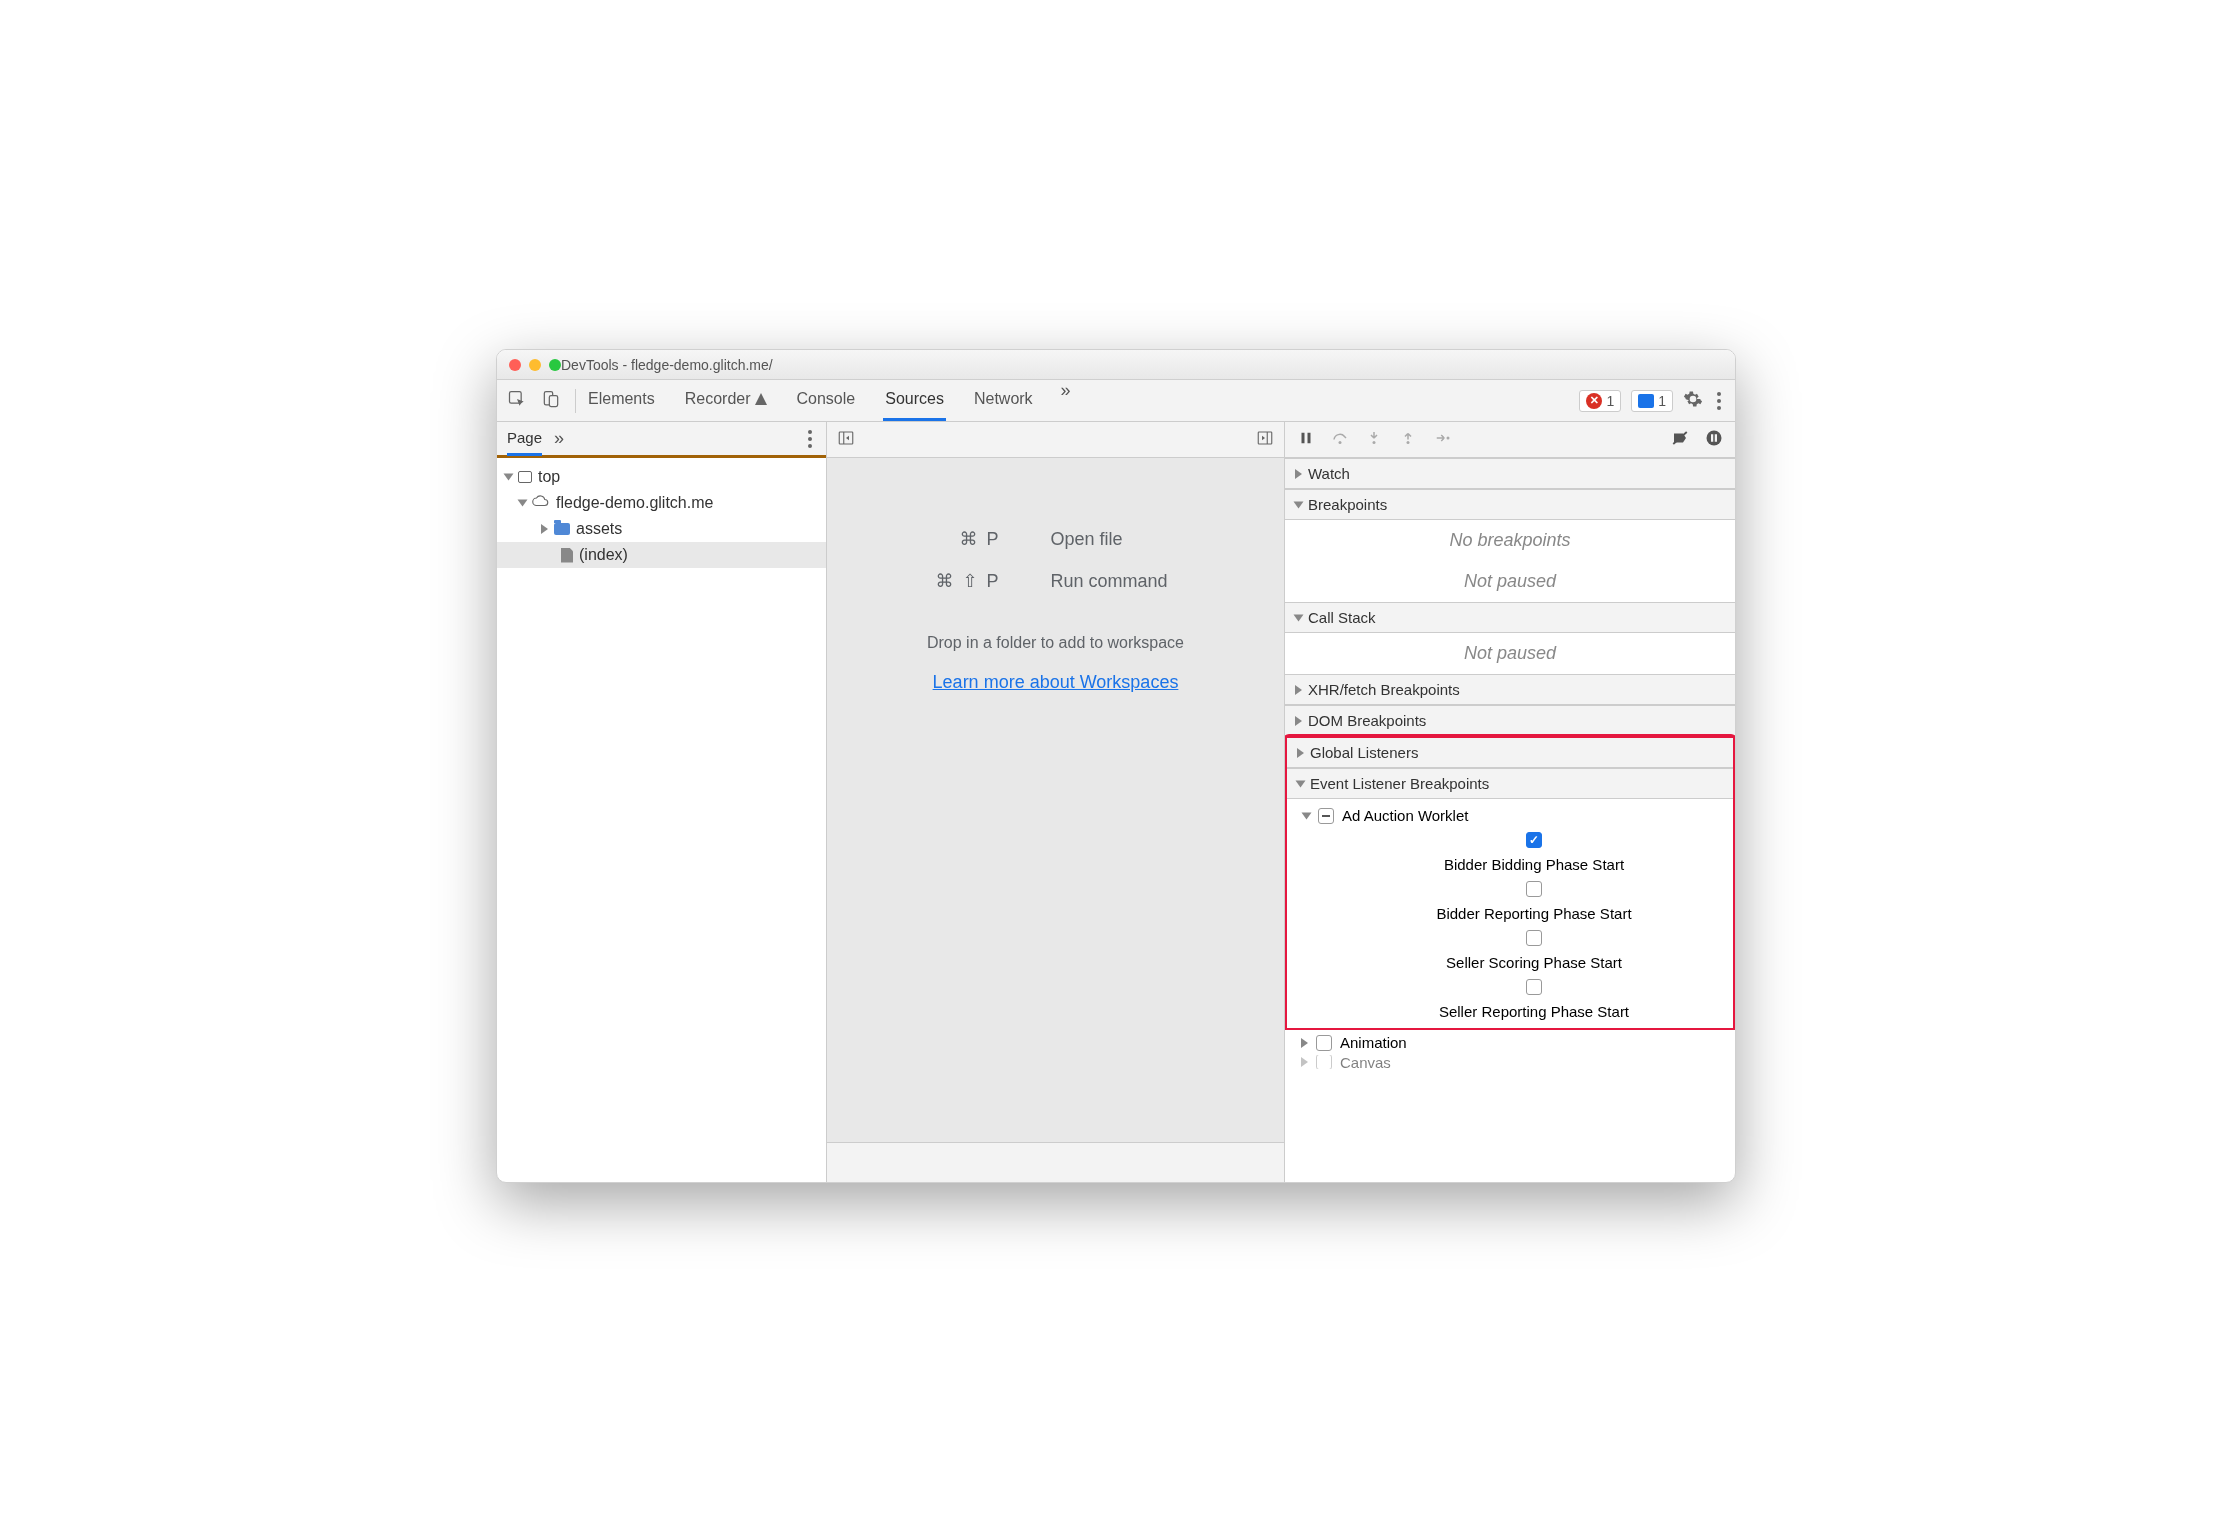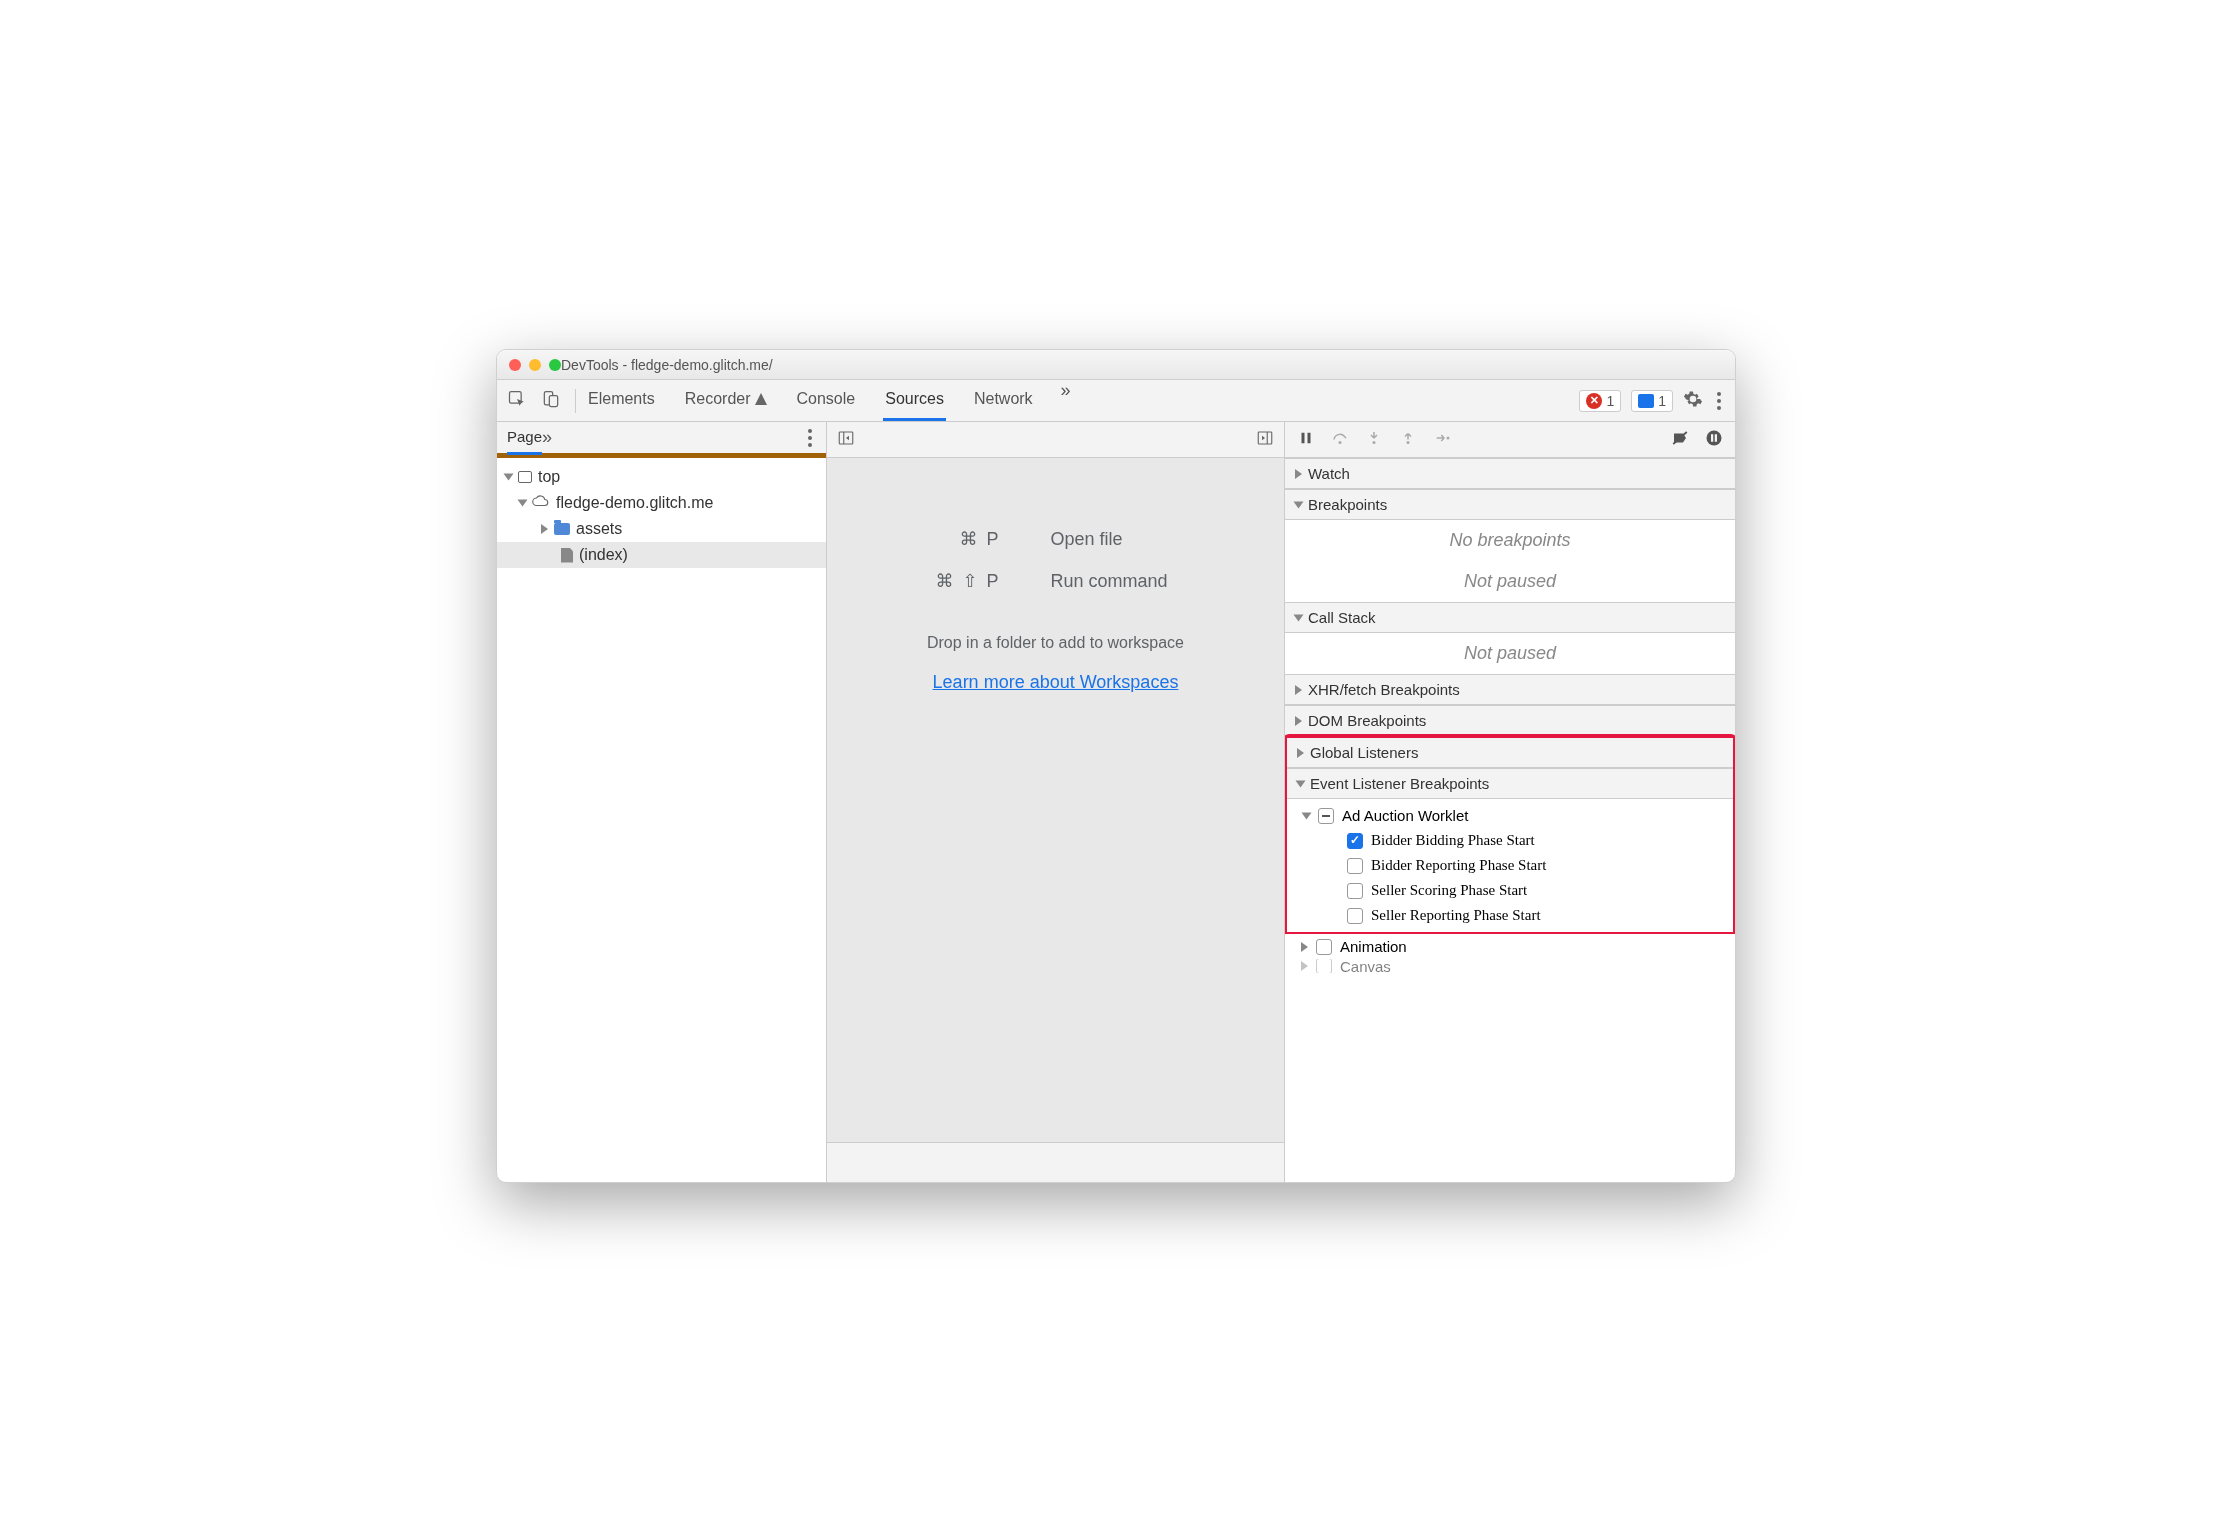--- a/index.html
+++ b/index.html
@@ -68,26 +68,27 @@
 }
 .col-left {
   width: 330px;
   border-right: 1px solid #ccc;
   display: flex;
   flex-direction: column;
 }
 .subtoolbar {
   height: 36px;
   background: #f3f3f3;
-  border-bottom: 5px solid #a16207;
+  border-bottom: 3px solid #a16207;
   display: flex;
   align-items: center;
   padding: 0 10px;
   font-size: 15px;
   color: #555;
+  gap:12px;
 }
 .subtab.active { border-bottom: 3px solid #1a73e8; padding:7px 0; color:#333; }
 .subtoolbar .spacer { flex:1; }
 
 .tree { padding: 6px 0; font-size: 16px; color: #333; }
 .tree-row { display:flex; align-items:center; gap:6px; padding: 4px 8px; cursor:pointer; }
 .tree-row.selected { background:#e8e8e8; }
 .indent1 { padding-left: 22px; }
 .indent2 { padding-left: 44px; }
 .indent3 { padding-left: 64px; }
@@ -171,21 +172,21 @@
   font-style:italic;
   text-align:center;
   background:#fff;
 }
 .tri { width:0; height:0; border-top:5px solid transparent; border-bottom:5px solid transparent; border-left:7px solid #888; display:inline-block; }
 .tri.open { transform:rotate(90deg); }
 
 .elb-body { background:#fff; font-size:15px; padding:4px 0; }
 .elb-row { display:flex; align-items:center; gap:8px; padding:4px 12px; }
 .elb-cat { padding-left:16px; }
-.elb-item { padding-left:60px; font-family: Liberation Serif, serif; }
+.elb-item { padding-left:60px; font-family: Liberation Sans, sans-serif; flex-direction: column; }
 .cb { width:16px; height:16px; border:1.5px solid #999; border-radius:3px; background:#fff; display:flex; align-items:center; justify-content:center; flex-shrink:0; }
 .cb.checked { background:#1a73e8; border-color:#1a73e8; }
 .cb.checked::after { content:'✓'; color:#fff; font-size:12px; font-weight:bold; }
 .cb.indet::after { content:''; width:8px; height:2px; background:#555; }
 
 .highlight-box {
   border: 4px solid #e5173f;
   border-radius: 6px;
   margin: -2px;
 }

